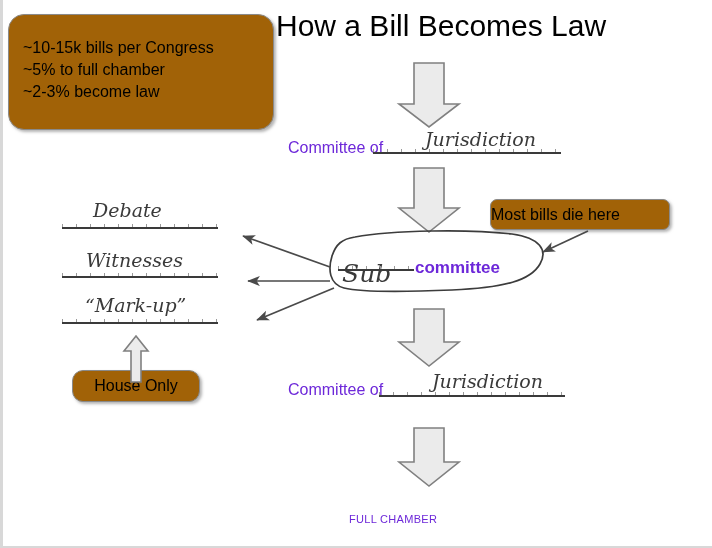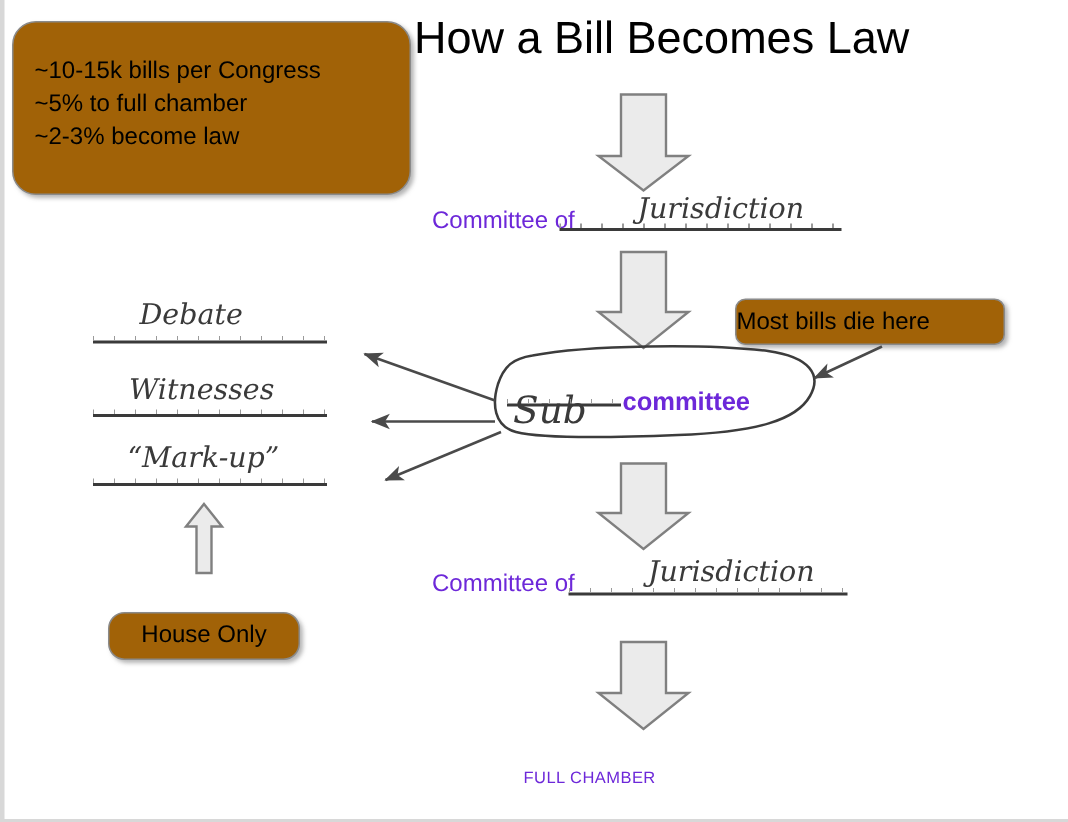--- a/index.html
+++ b/index.html
@@ -74,21 +74,21 @@
     width: 180px;
     height: 31px;
     border-radius: 7px;
     display: flex;
     align-items: center;
     justify-content: flex-start;
     font-size: 16px;
   }
   .house-box {
     left: 72px;
-    top: 408px;
+    top: 370px;
     width: 128px;
     height: 32px;
     border-radius: 11px;
     display: flex;
     align-items: center;
     justify-content: center;
     font-size: 16px;
   }
 
   

